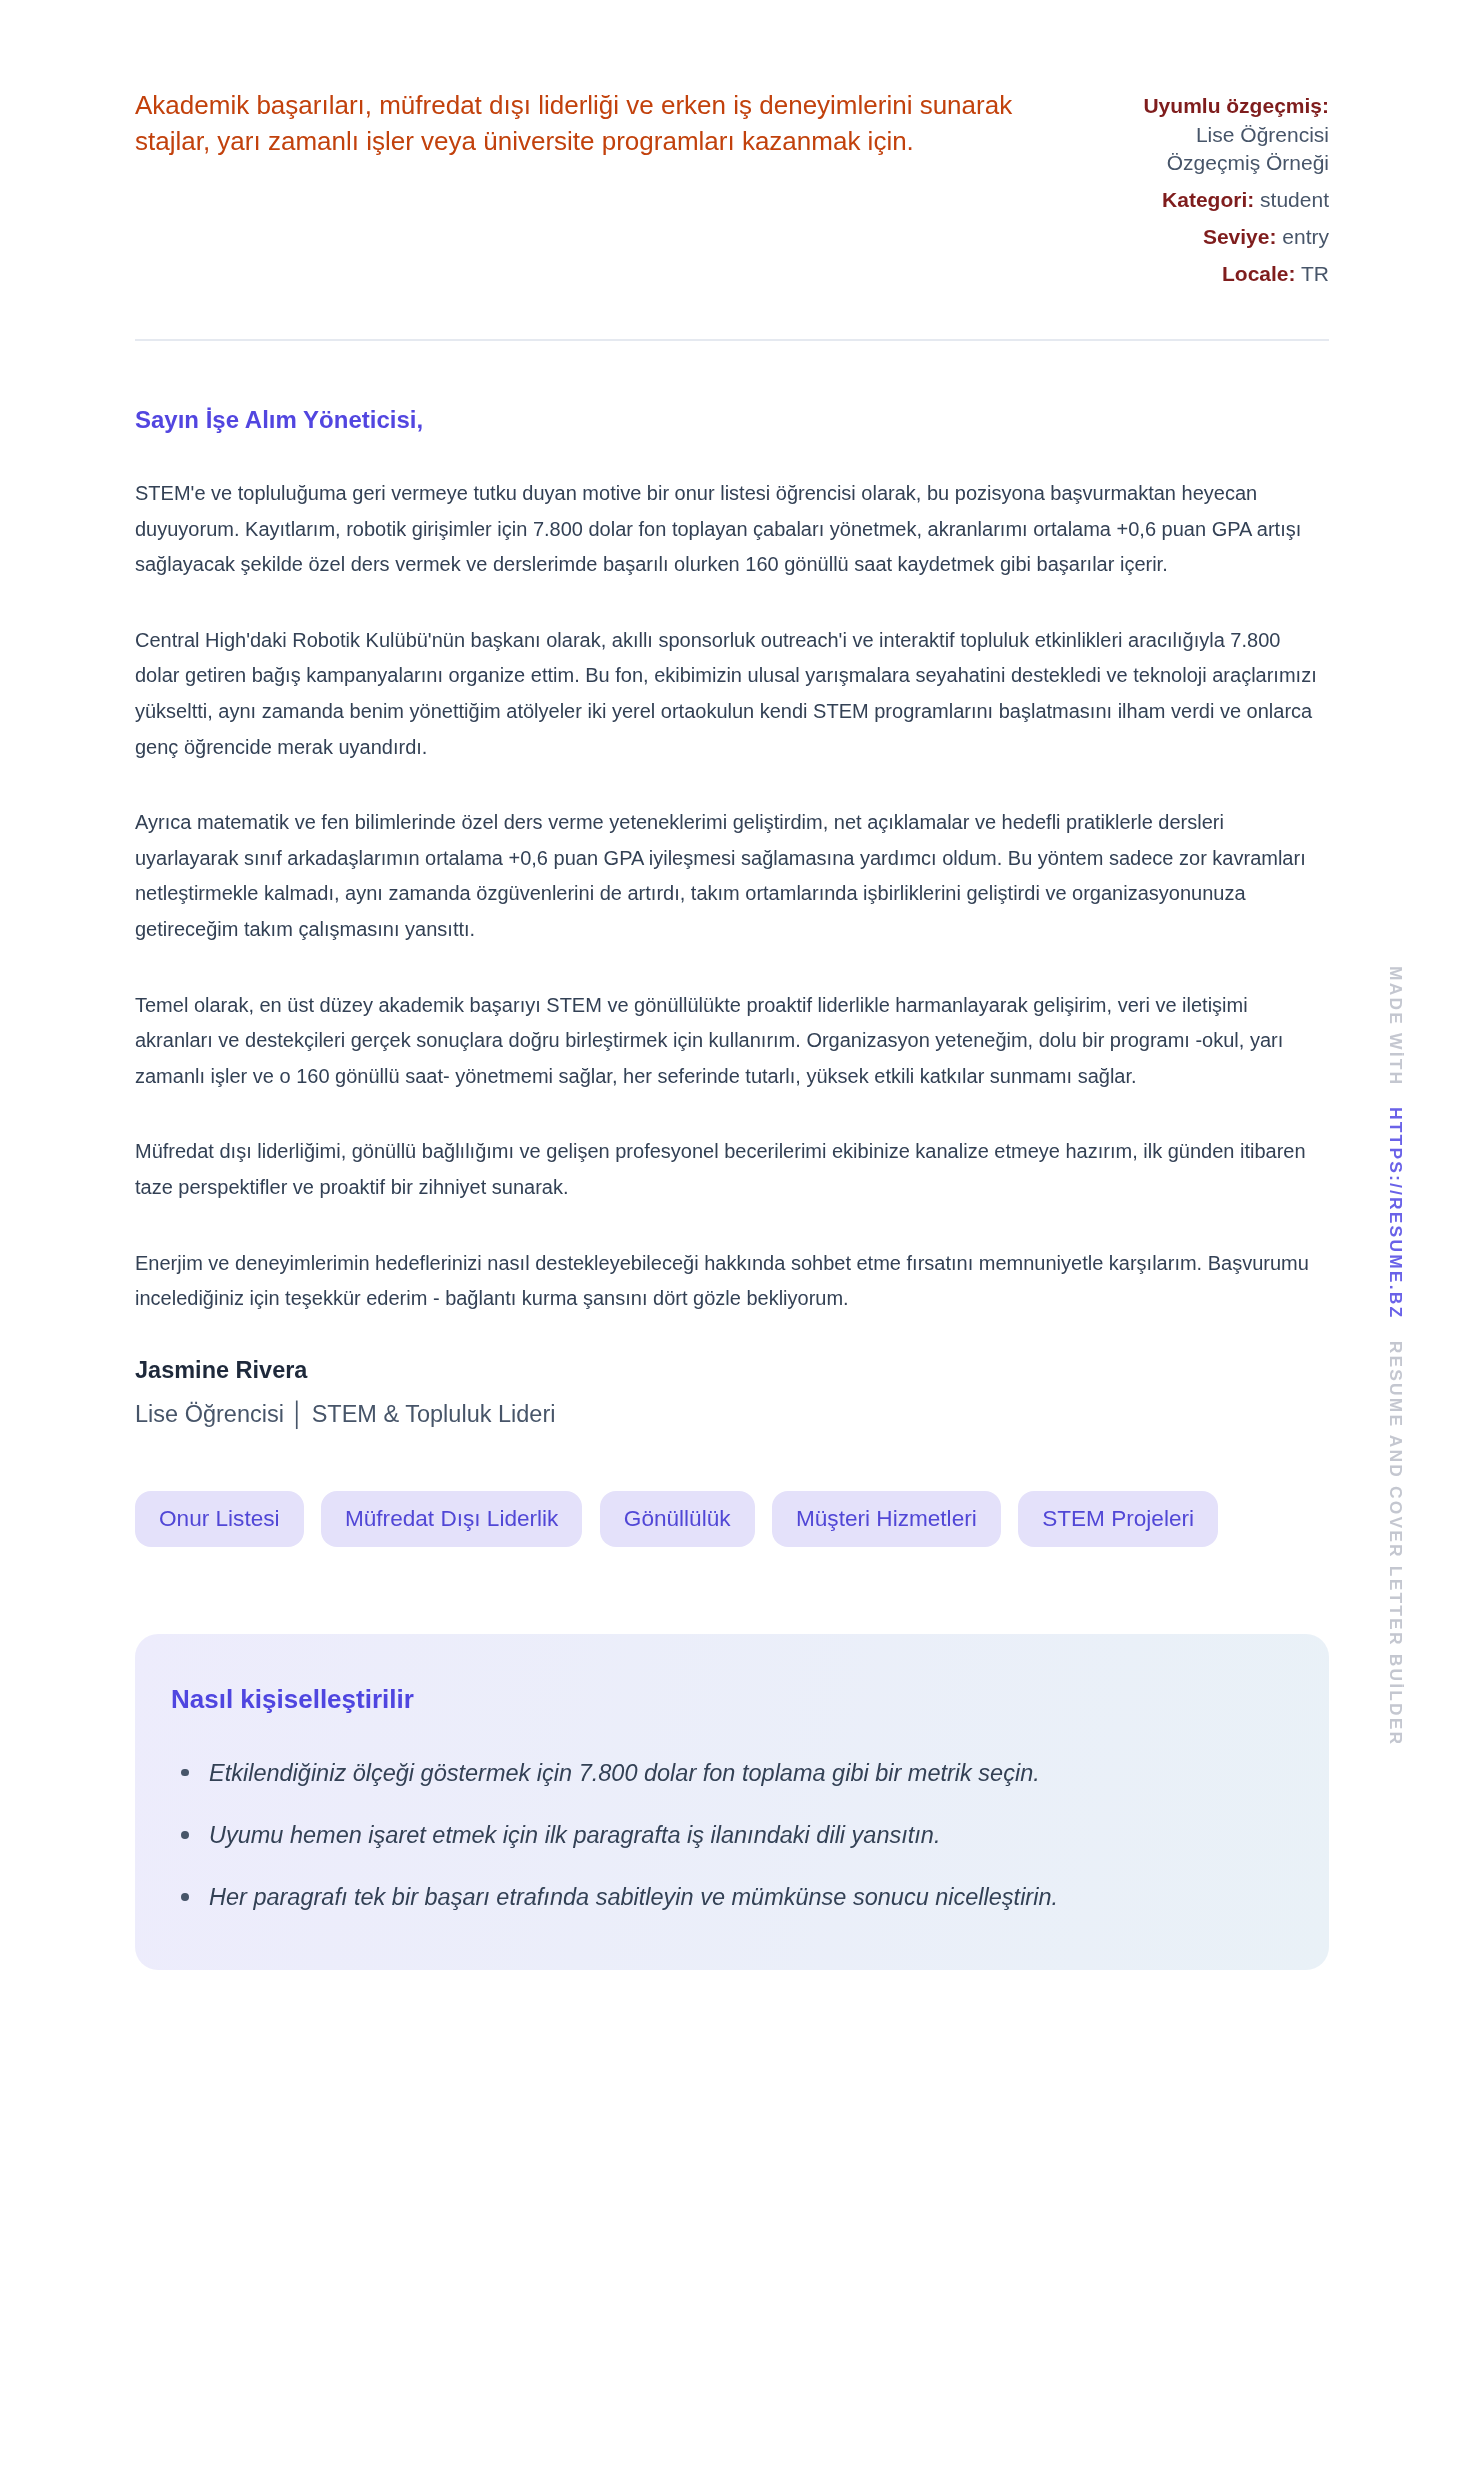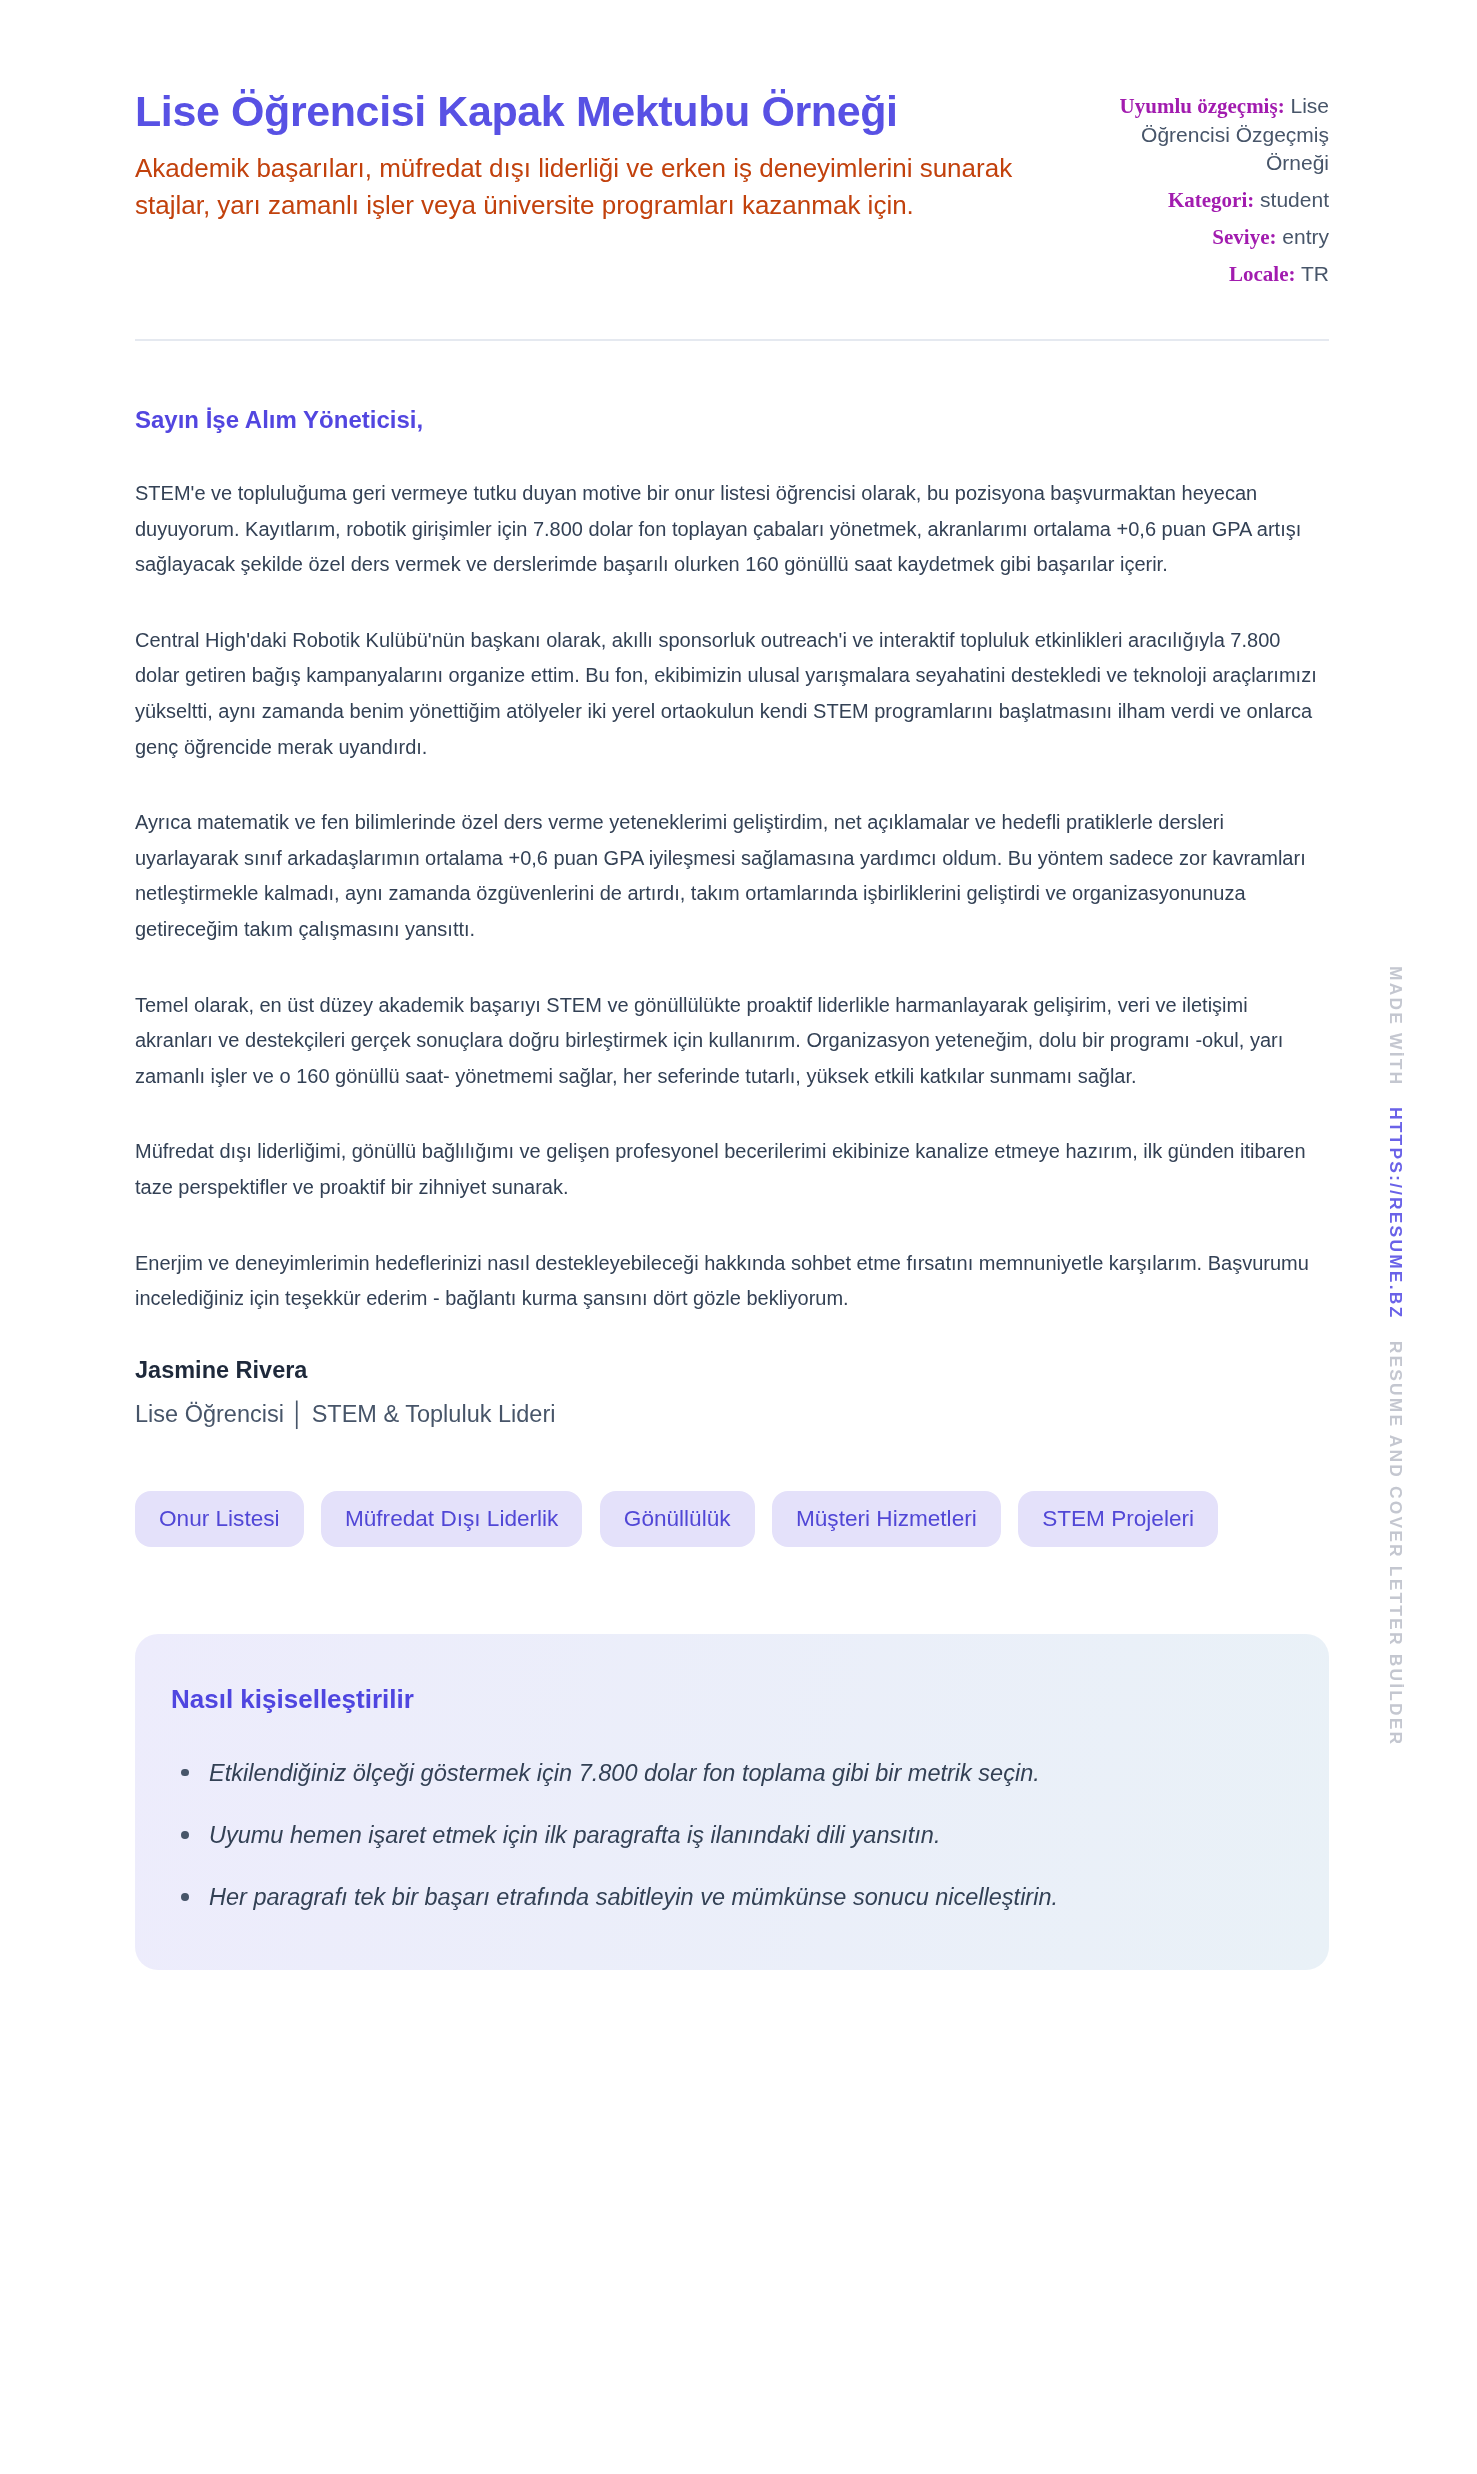--- a/index.html
+++ b/index.html
@@ -35,21 +35,21 @@
   }
   .meta {
     flex: 0 0 217px;
     text-align: right;
     font-size: 21px;
     line-height: 1.35;
     color: #475569;
     padding-top: 5.2px;
   }
   .meta-row { margin-bottom: 8.7px; }
-  .meta-row strong { color: #a21caf; font-weight: 700; font-family: Liberation Serif, serif; }
+  .meta-row strong { color: #7f1d1d; font-weight: 700; }
   .meta-row a { color: #475569; text-decoration: none; cursor: pointer; }
 
   .divider {
     border: none;
     border-top: 2.6px solid #e5e9f0;
     margin-top: 42px;
   }
 
   
   .letter { max-width: 1199px; }
@@ -154,21 +154,20 @@
 <div class="page">
 
   <div class="watermark">
     <span class="wm-gray">MADE WİTH</span>
     <a class="wm-link">HTTPS://RESUME.BZ</a>
     <span class="wm-gray">RESUME AND COVER LETTER BUİLDER</span>
   </div>
 
   <header class="header">
     <div class="header-main">
-      <h1 class="title">Lise Öğrencisi Kapak Mektubu Örneği</h1>
       <p class="subtitle">Akademik başarıları, müfredat dışı liderliği ve erken iş deneyimlerini sunarak stajlar, yarı zamanlı işler veya üniversite programları kazanmak için.</p>
     </div>
     <aside class="meta">
       <p class="meta-row">
         <strong>Uyumlu özgeçmiş:</strong>
         <a>Lise Öğrencisi Özgeçmiş Örneği</a>
       </p>
       <p class="meta-row">
         <strong>Kategori:</strong>
         <span>student</span>

